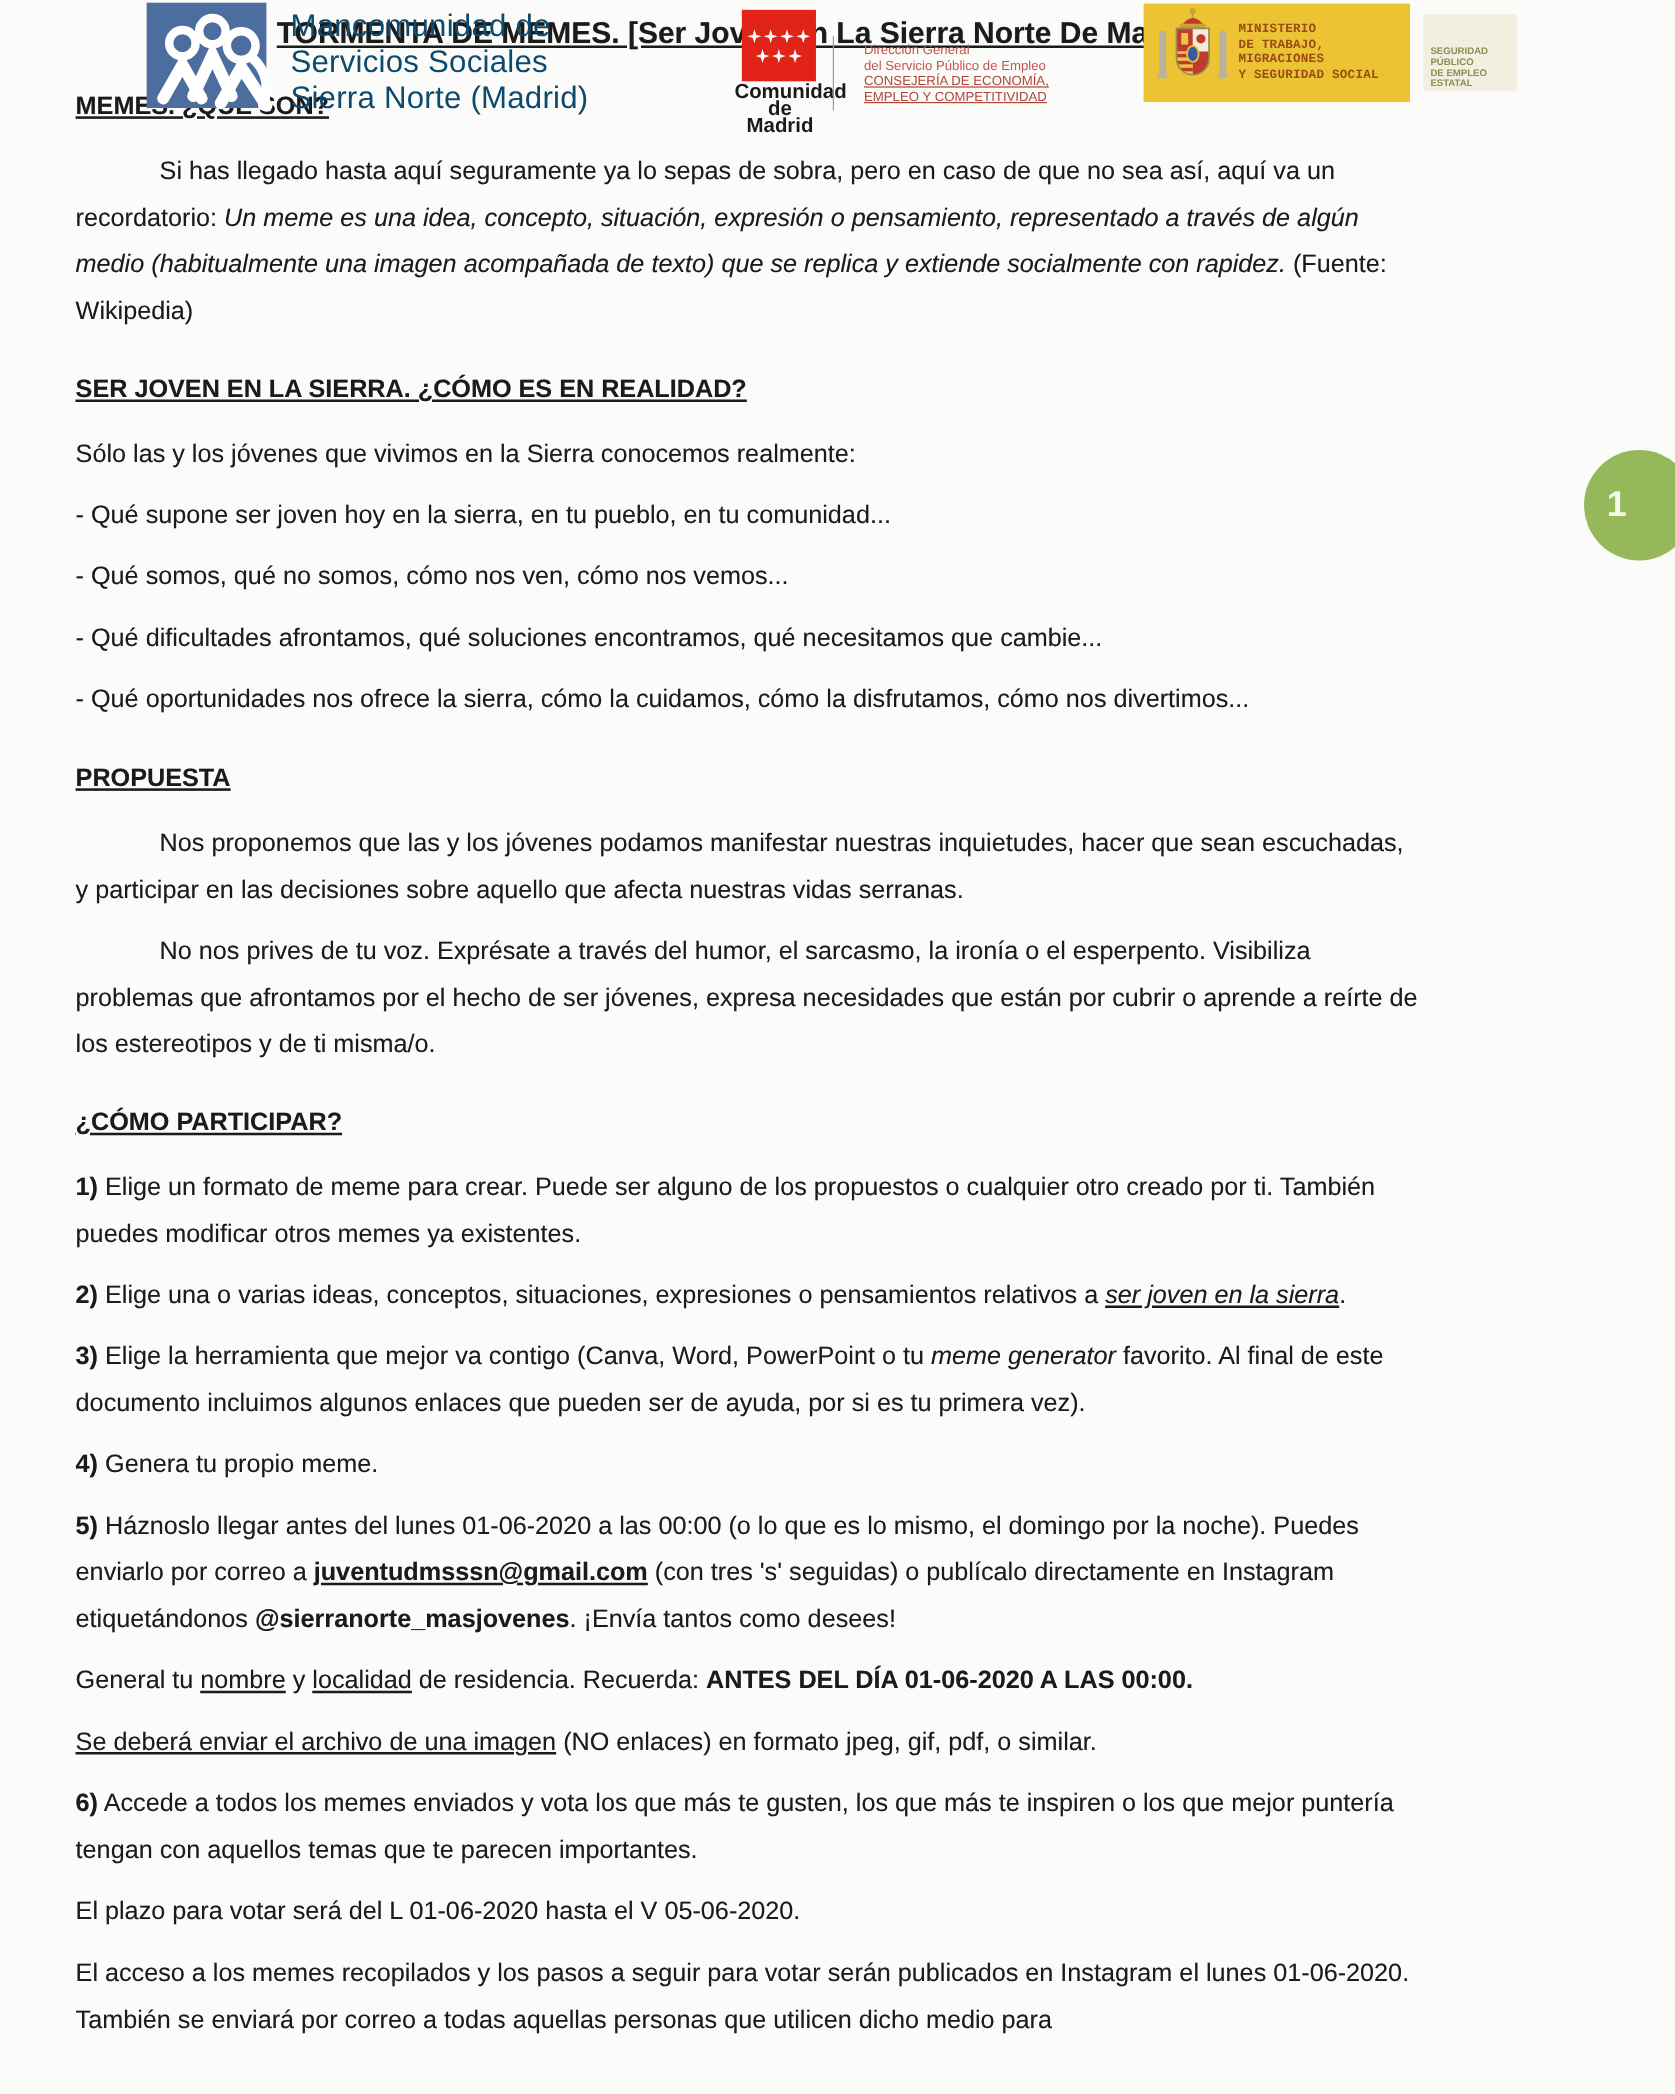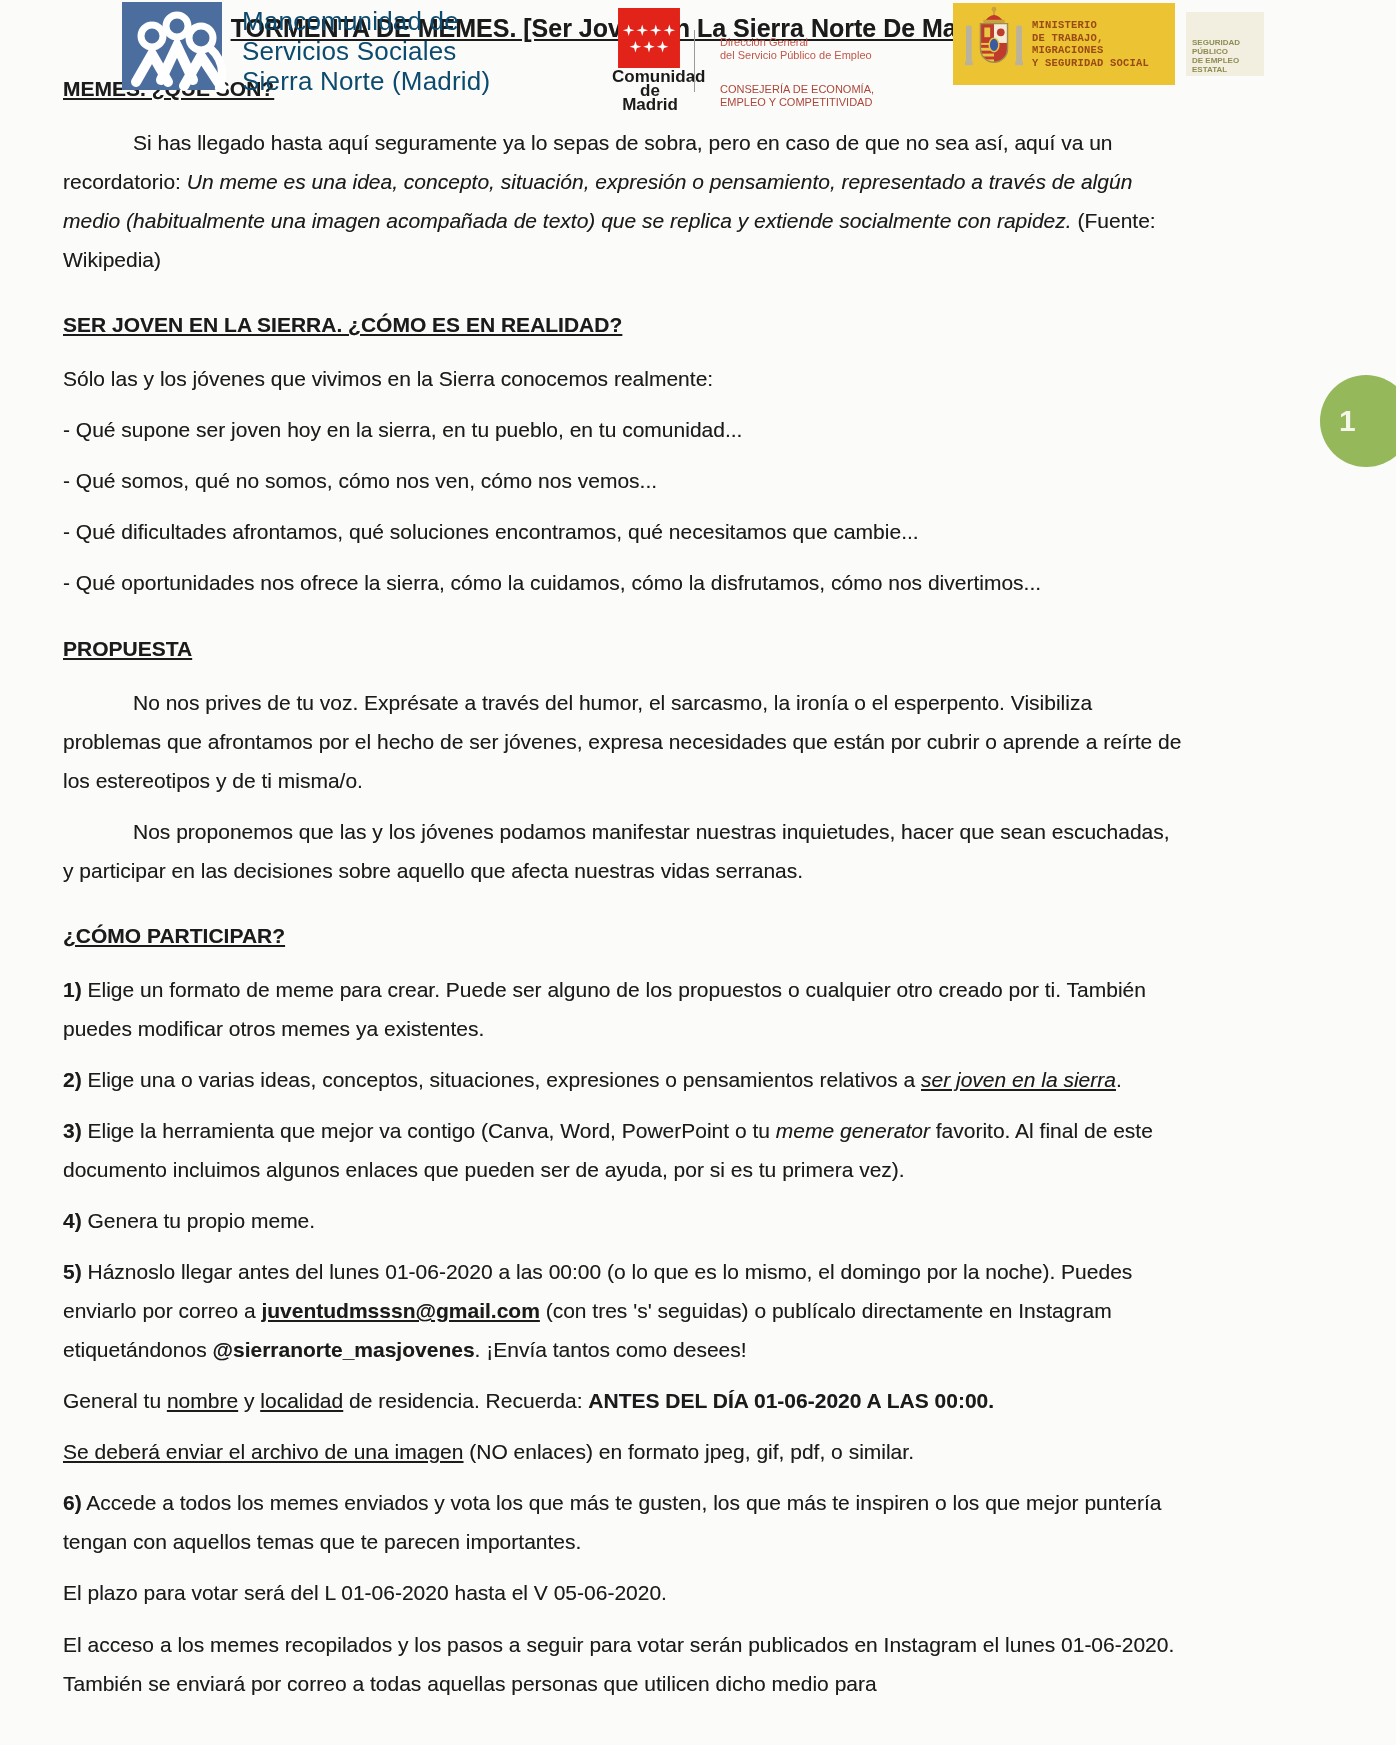--- a/index.html
+++ b/index.html
@@ -12,21 +12,21 @@
   .hdr{position:absolute;top:0;left:0;width:100%;height:102px;}
   .logo-manc{position:absolute;left:122px;top:2px;display:flex;}
   .manc-mark{width:108px;height:92px;}
   .manc-text{margin-left:12px;padding-top:4px;color:#0c4a6e;font-size:26px;line-height:30px;letter-spacing:.2px;}
   .logo-cam{position:absolute;left:618px;top:0;width:330px;height:102px;}
   .cam-flag{position:absolute;left:0;top:8px;width:62px;height:60px;}
   .cam-brand{position:absolute;left:-6px;top:70px;width:76px;text-align:center;font-size:17px;font-weight:bold;line-height:14px;color:#1a1a1a;}
   .cam-divider{position:absolute;left:76px;top:30px;width:1px;height:62px;background:#9a9a9a;}
   .cam-text{position:absolute;left:102px;top:36px;}
   .cam-dir{color:#c2574a;font-size:11px;line-height:13px;}
-  .cam-cons{color:#ad4639;font-size:11px;line-height:13px;margin-top:21px;}
+  .cam-cons{color:#ad4639;font-size:11px;line-height:13px;margin-top:0;text-decoration:underline;}
   .logo-min{position:absolute;left:953px;top:3px;display:flex;}
   .min-banner{width:222px;height:82px;background:#ecc433;display:flex;align-items:center;font-family:Liberation Mono, monospace;}
   .coa{margin-left:12px;flex:0 0 auto;}
   .min-lines{margin-left:9px;color:#9a4a16;font-weight:bold;font-size:10.5px;line-height:12.5px;letter-spacing:.2px;}
   .min-agency{width:78px;height:64px;background:#f2efe1;margin-left:11px;margin-top:9px;
     padding:26px 4px 0 6px;box-sizing:border-box;color:#8e8c52;font-size:8px;line-height:9px;font-weight:bold;}
   
   .doc-title{
     margin:14px 216px 6px 63px;text-align:center;
     font-size:25px;font-weight:bold;text-decoration:underline;
@@ -158,22 +158,22 @@
   <main class="doc-body">
       <h2 class="sec-heading">MEMES. ¿QUÉ SON?</h2>
       <p class="p-indent"><span>Si has llegado hasta aquí seguramente ya lo sepas de sobra, pero en caso de que no sea así, aquí va un recordatorio: </span><span class="t-i">Un meme es una idea, concepto, situación, expresión o pensamiento, representado a través de algún medio (habitualmente una imagen acompañada de texto) que se replica y extiende socialmente con rapidez.</span><span> (Fuente: Wikipedia)</span></p>
       <h2 class="sec-heading">SER JOVEN EN LA SIERRA. ¿CÓMO ES EN REALIDAD?</h2>
       <p class="p-sub"><span>Sólo las y los jóvenes que vivimos en la Sierra conocemos realmente:</span></p>
       <p class="p-sub"><span>- Qué supone ser joven hoy en la sierra, en tu pueblo, en tu comunidad...</span></p>
       <p class="p-sub"><span>- Qué somos, qué no somos, cómo nos ven, cómo nos vemos...</span></p>
       <p class="p-sub"><span>- Qué dificultades afrontamos, qué soluciones encontramos, qué necesitamos que cambie...</span></p>
       <p class="p-sub"><span>- Qué oportunidades nos ofrece la sierra, cómo la cuidamos, cómo la disfrutamos, cómo nos divertimos...</span></p>
       <h2 class="sec-heading">PROPUESTA</h2>
+      <p class="p-indent"><span>Nos proponemos que las y los jóvenes podamos manifestar nuestras inquietudes, hacer que sean escuchadas, y participar en las decisiones sobre aquello que afecta nuestras vidas serranas.</span></p>
       <p class="p-indent"><span>No nos prives de tu voz. Exprésate a través del humor, el sarcasmo, la ironía o el esperpento. Visibiliza problemas que afrontamos por el hecho de ser jóvenes, expresa necesidades que están por cubrir o aprende a reírte de los estereotipos y de ti misma/o.</span></p>
-      <p class="p-indent"><span>Nos proponemos que las y los jóvenes podamos manifestar nuestras inquietudes, hacer que sean escuchadas, y participar en las decisiones sobre aquello que afecta nuestras vidas serranas.</span></p>
       <h2 class="sec-heading">¿CÓMO PARTICIPAR?</h2>
       <p class="p-item"><span class="t-b">1)</span><span> Elige un formato de meme para crear. Puede ser alguno de los propuestos o cualquier otro creado por ti. También puedes modificar otros memes ya existentes.</span></p>
       <p class="p-item"><span class="t-b">2)</span><span> Elige una o varias ideas, conceptos, situaciones, expresiones o pensamientos relativos a </span><span class="t-i t-u">ser joven en la sierra</span><span>.</span></p>
       <p class="p-item"><span class="t-b">3)</span><span> Elige la herramienta que mejor va contigo (Canva, Word, PowerPoint o tu </span><span class="t-i">meme generator</span><span> favorito. Al final de este documento incluimos algunos enlaces que pueden ser de ayuda, por si es tu primera vez).</span></p>
       <p class="p-item"><span class="t-b">4)</span><span> Genera tu propio meme.</span></p>
       <p class="p-item"><span class="t-b">5)</span><span> Háznoslo llegar antes del lunes 01-06-2020 a las 00:00 (o lo que es lo mismo, el domingo por la noche). Puedes enviarlo por correo a </span><span class="t-b t-u">juventudmsssn@gmail.com</span><span> (con tres 's' seguidas) o publícalo directamente en Instagram etiquetándonos </span><span class="t-b">@sierranorte_masjovenes</span><span>. ¡Envía tantos como desees!</span></p>
       <p class="p-note"><span>General tu </span><span class="t-u">nombre</span><span> y </span><span class="t-u">localidad</span><span> de residencia. Recuerda: </span><span class="t-b">ANTES DEL DÍA 01-06-2020 A LAS 00:00.</span></p>
       <p class="p-note"><span class="t-u">Se deberá enviar el archivo de una imagen</span><span> (NO enlaces) en formato jpeg, gif, pdf, o similar.</span></p>
       <p class="p-item"><span class="t-b">6)</span><span> Accede a todos los memes enviados y vota los que más te gusten, los que más te inspiren o los que mejor puntería tengan con aquellos temas que te parecen importantes.</span></p>
       <p class="p-note"><span>El plazo para votar será del L 01-06-2020 hasta el V 05-06-2020.</span></p>

